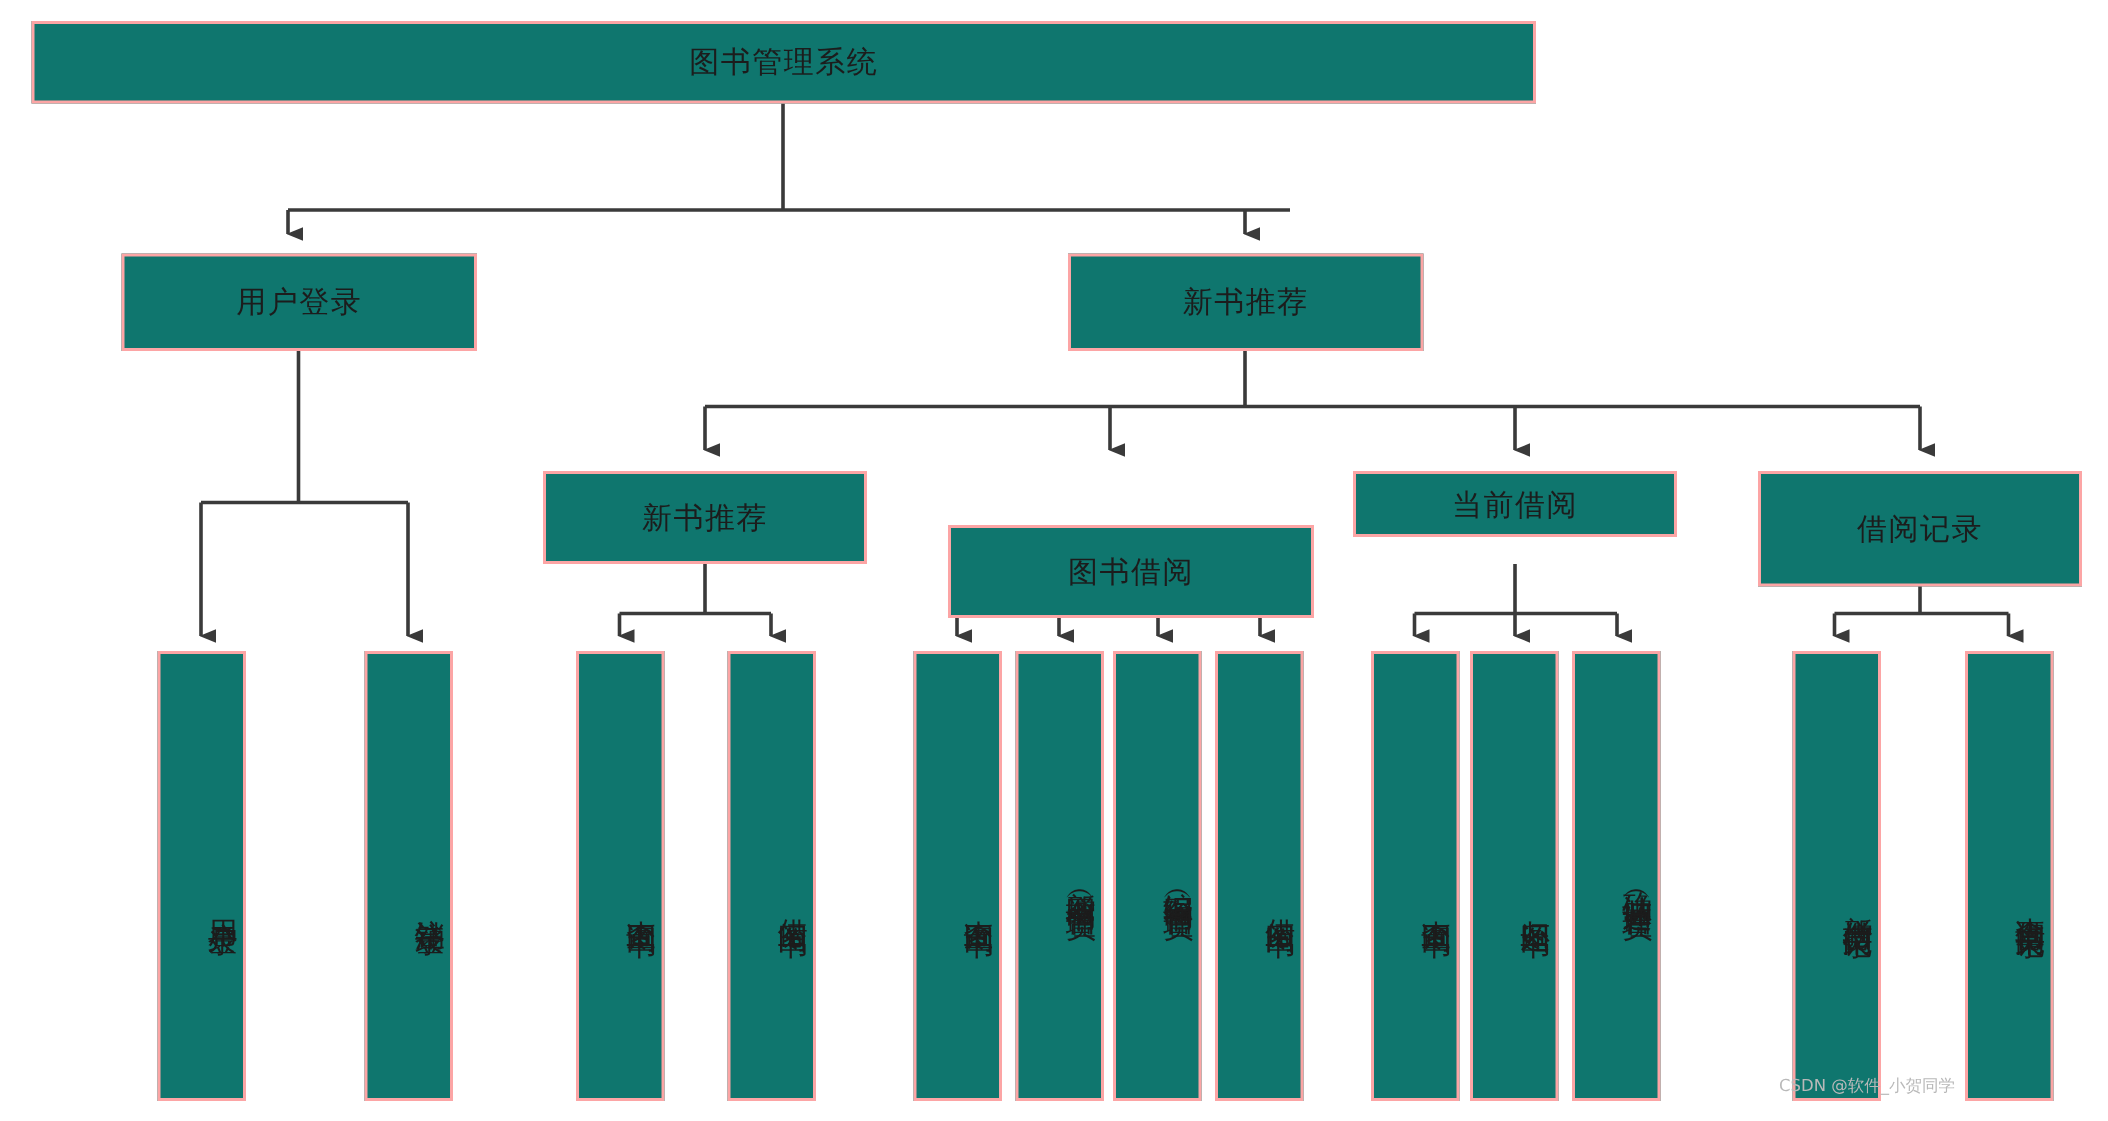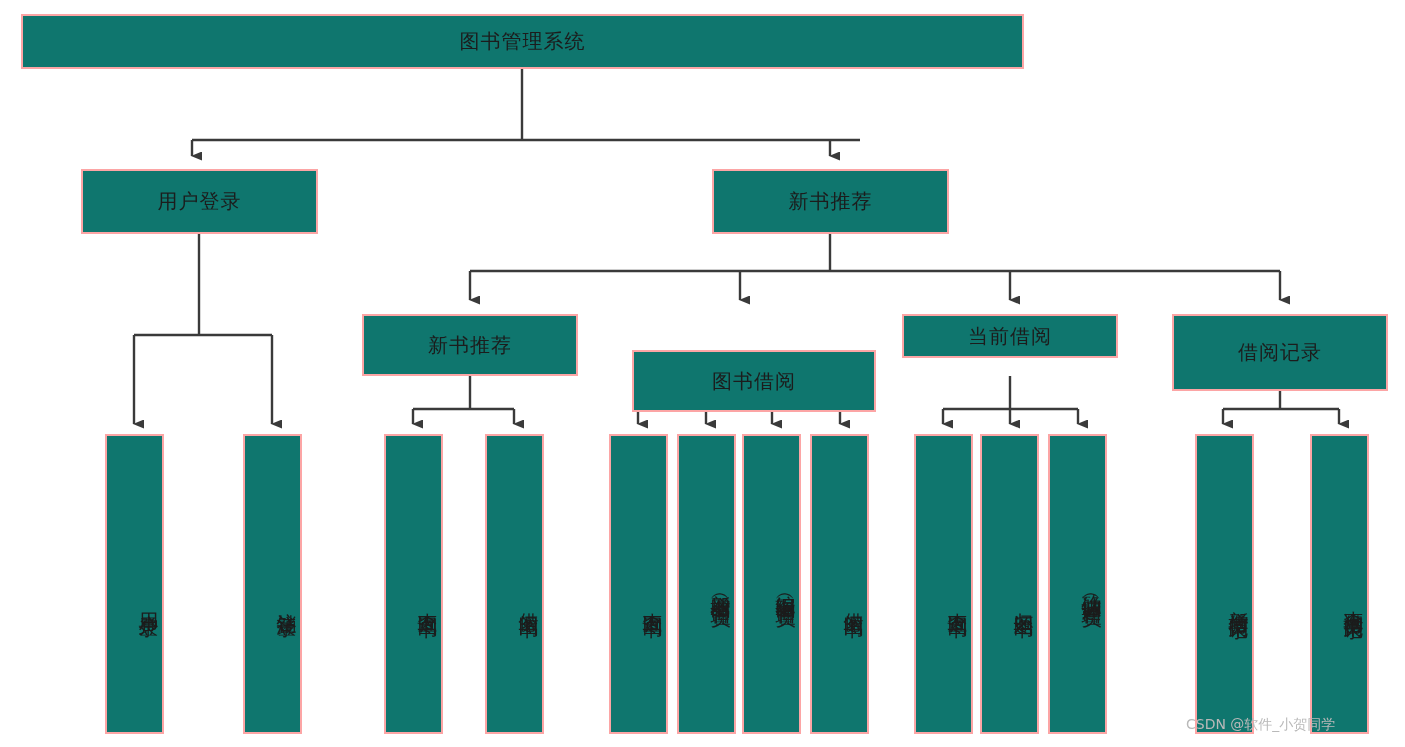--- a/index.html
+++ b/index.html
@@ -53,21 +53,21 @@
     justify-content: center;
     white-space: nowrap;
   }
   .node-v.tall {
     padding-top: 8px;
   }
   .watermark {
     position: absolute;
     left: 1186px;
     top: 716px;
-    font-size: 14px;
+    font-size: 11px;
     color: #b9b9b9;
     white-space: nowrap;
     z-index: 3;
     font-family: "DejaVu Sans", "Liberation Sans", sans-serif;
   }
 </style>
 </head>
 <body>
 
 <div id="diagram-root">

